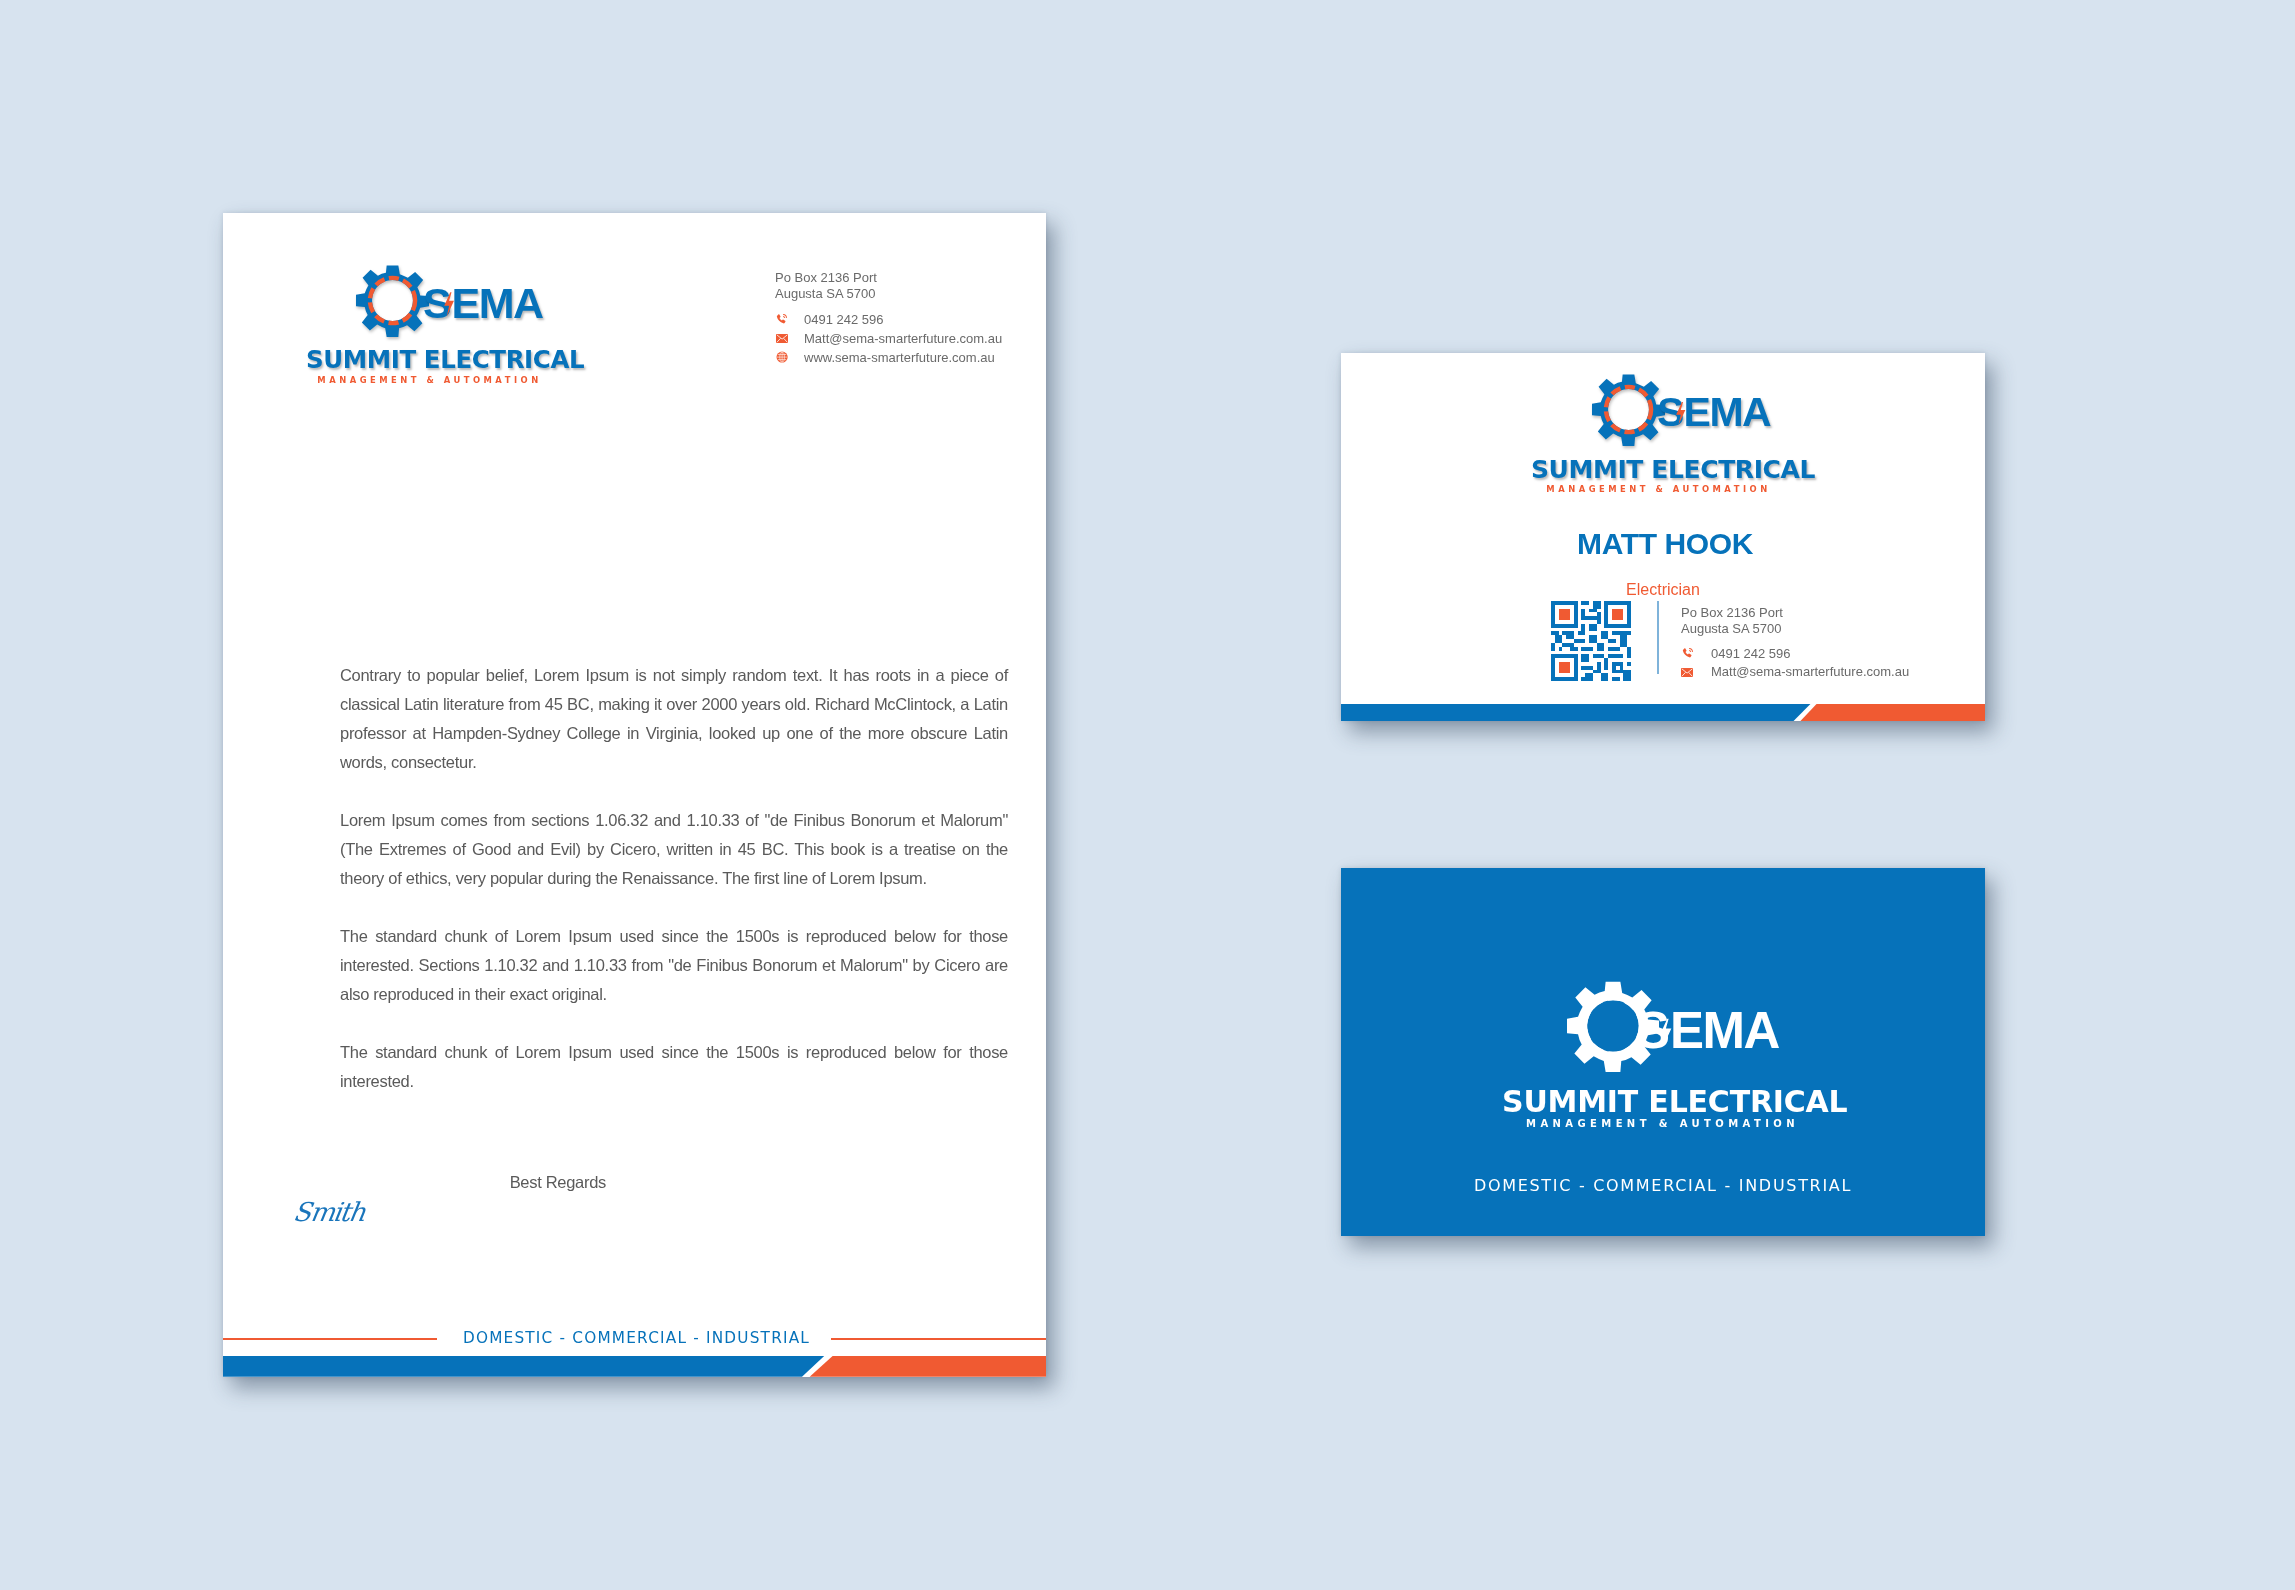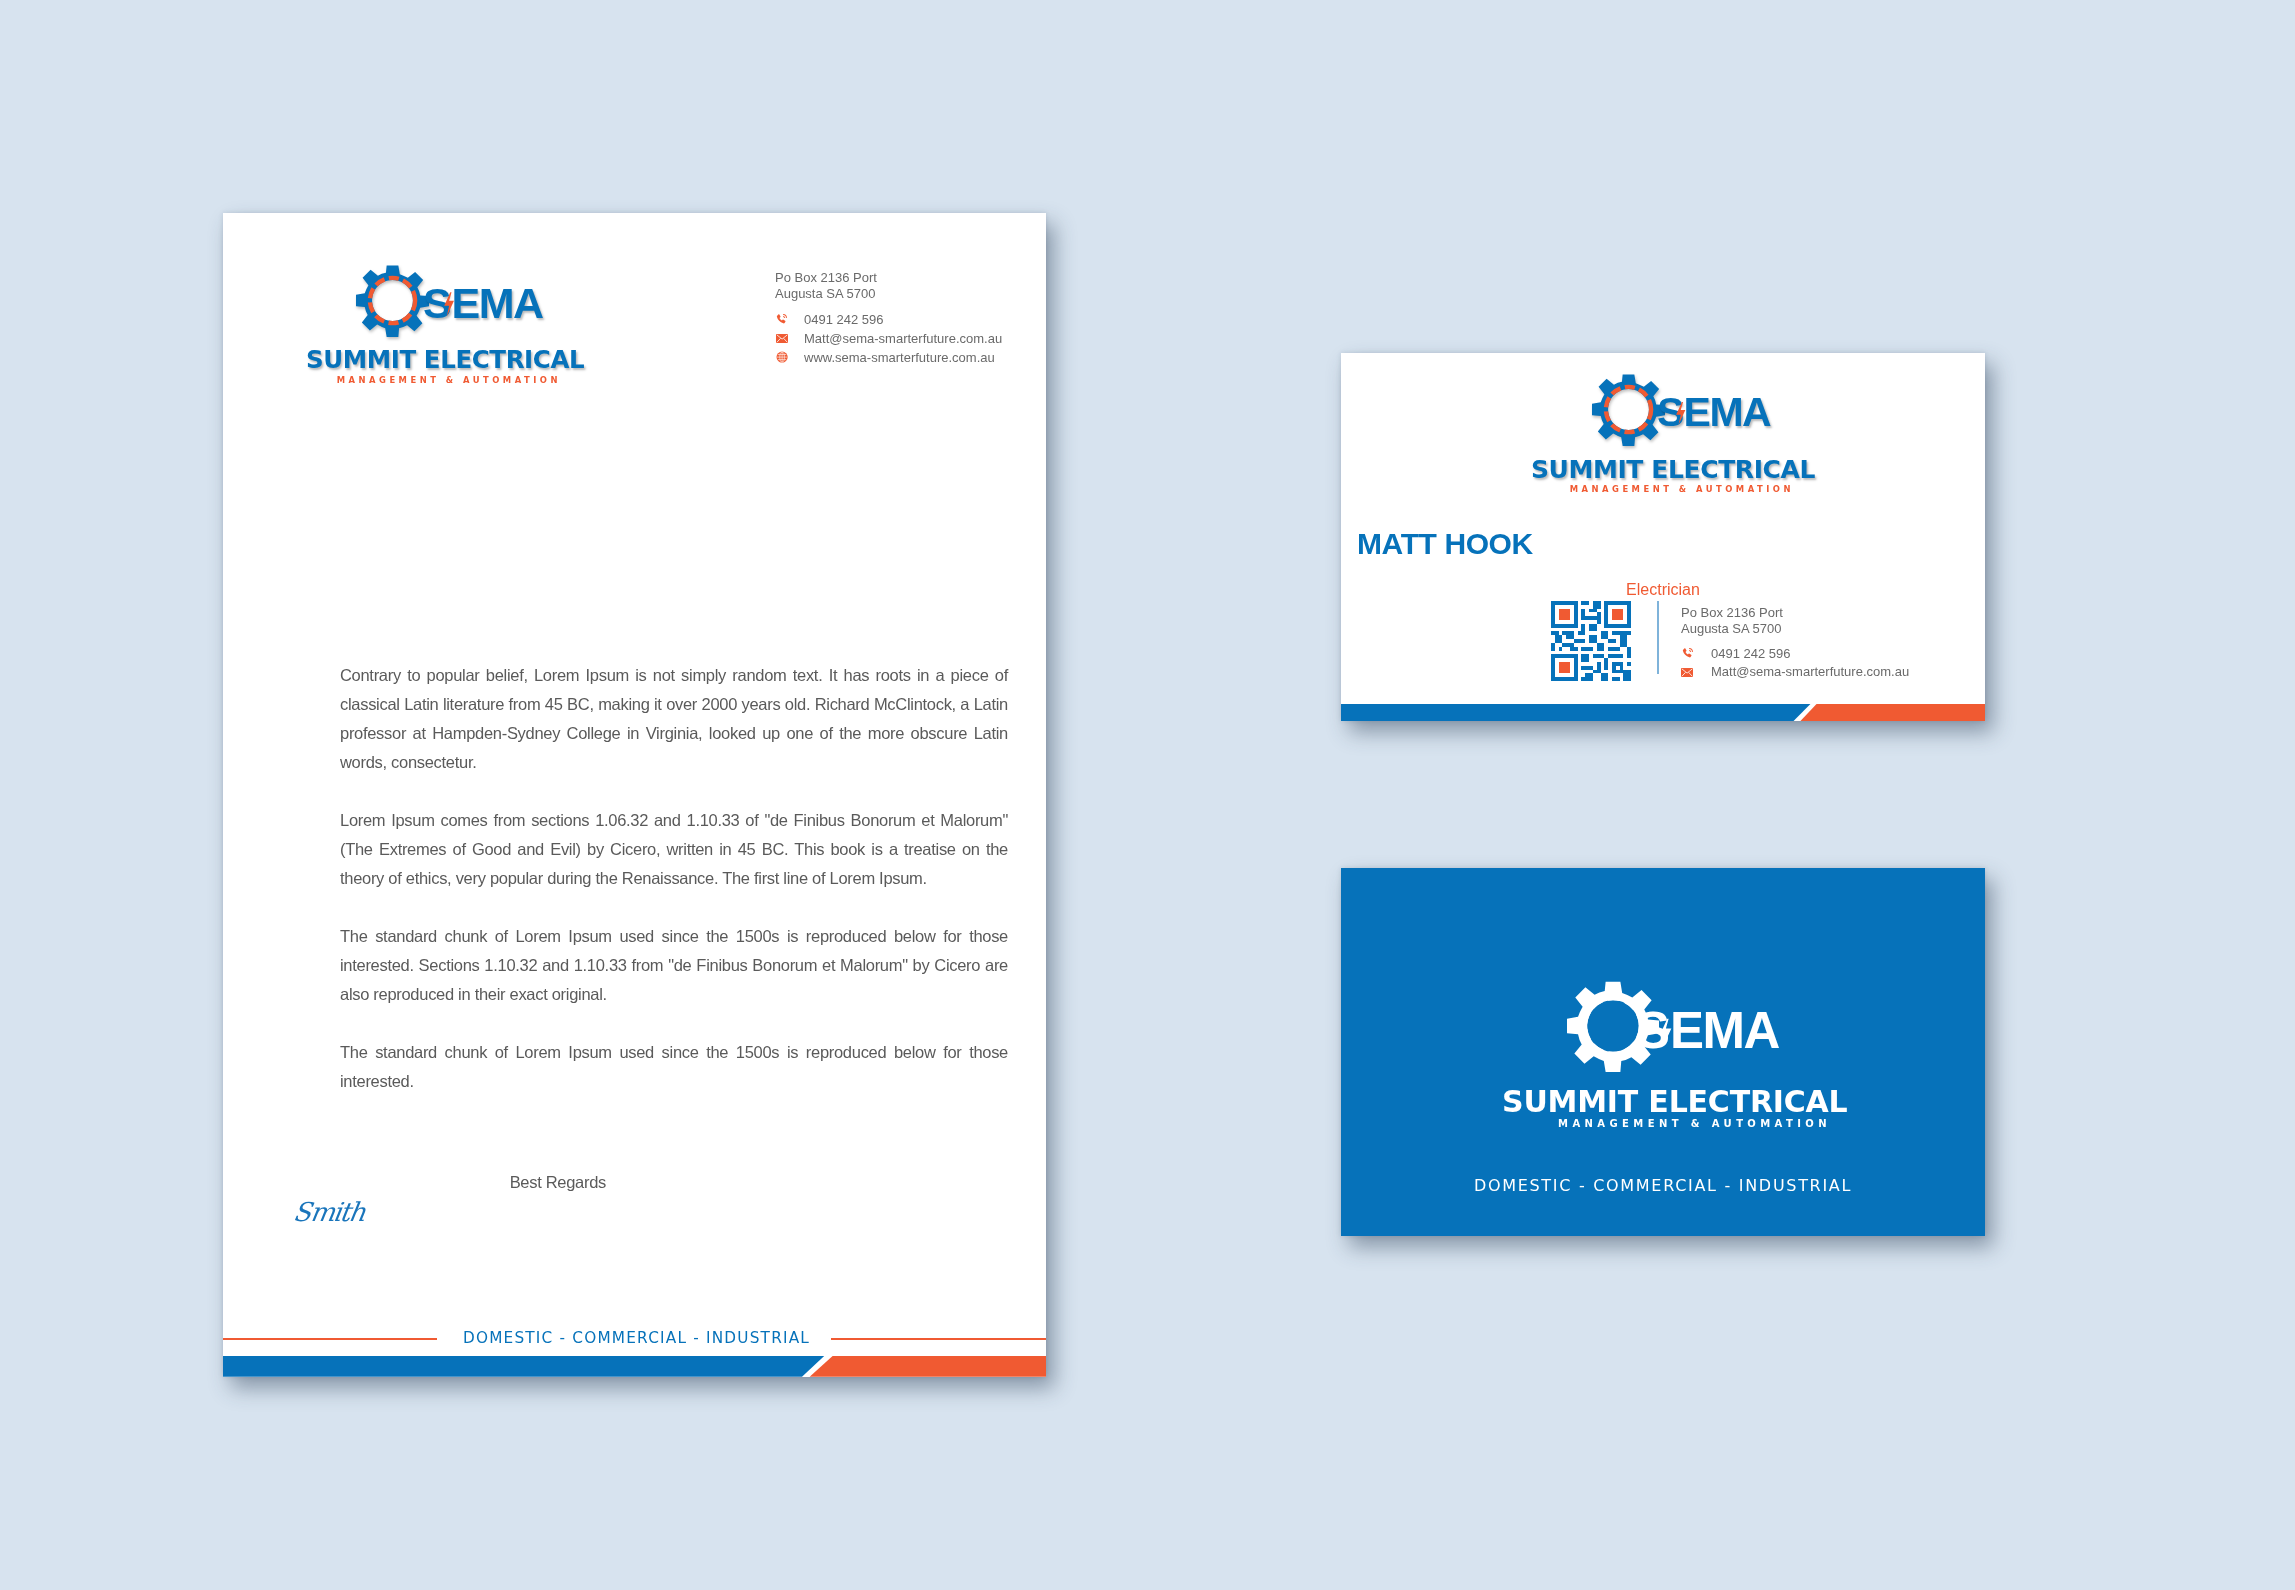--- a/index.html
+++ b/index.html
@@ -35,21 +35,21 @@
     line-height: 1;
     text-align: center;
     left: 8px; right: 0;
   }
   .logo .sub {
     position: absolute;
     font-family: "DejaVu Sans", sans-serif;
     font-weight: 700;
     white-space: nowrap;
     line-height: 1;
-    text-align: right;
+    text-align: center;
     left: 0; right: 0;
   }
   .shadowed { text-shadow: 1.5px 2.3px 2.3px rgba(0,0,0,0.28); }
   
   .contact-line {
     position: absolute;
     font-family: "Liberation Sans", sans-serif;
     color: #6a6a6a;
     white-space: nowrap;
     line-height: 1;
@@ -177,21 +177,21 @@
       </svg>
     <div class="mark shadowed" style="left:95px; top:19px; font-size:41px; color:#0672ba;">
       <span>S</span><svg style="width:11.5px;height:29px;color:#f05a32;margin:0 -3.1px 0 -7.7px;vertical-align:-1.5px;" viewBox="0 0 15 38" width="11.5" height="29">
           <use href="#bolt"></use>
         </svg><span>EMA</span>
     </div>
     <div class="company shadowed" style="top:84px; font-size:25px; color:#0672ba; letter-spacing:-0.4px;">SUMMIT ELECTRICAL</div>
     <div class="sub" style="top:112px; font-size:8.4px; color:#f05a32; letter-spacing:3.5px;">MANAGEMENT &amp; AUTOMATION</div>
   </div>
 
-  <div style="position:absolute; left:16px; width:644px; top:176px; font-family:'Liberation Sans', sans-serif; font-weight:700; font-size:30px; color:#0672ba; letter-spacing:-0.4px; line-height:1;">MATT HOOK</div>
+  <div style="position:absolute; left:2px; width:644px; top:176px; text-align:center; font-family:'Liberation Sans', sans-serif; font-weight:700; font-size:30px; color:#0672ba; letter-spacing:-0.4px; line-height:1;">MATT HOOK</div>
   <div style="position:absolute; left:0; width:644px; top:229px; text-align:center; font-family:'Liberation Sans', sans-serif; font-size:16px; color:#f05a32; line-height:1;">Electrician</div>
 
   <svg style="position:absolute; left:209px; top:248px; width:82px; height:80px;" viewBox="0 0 21 21" shape-rendering="crispEdges">
     <g fill="#0672ba">
       <path d="M0,0h7v7h-7z M1,1v5h5v-5z"></path>
       <path d="M14,0h7v7h-7z M15,1v5h5v-5z"></path>
       <path d="M0,14h7v7h-7z M1,15v5h5v-5z"></path>
       <rect x="8" y="0" width="2" height="1"></rect>
         <rect x="11" y="0" width="2" height="2"></rect>
       <rect x="8" y="2" width="1" height="3"></rect>

